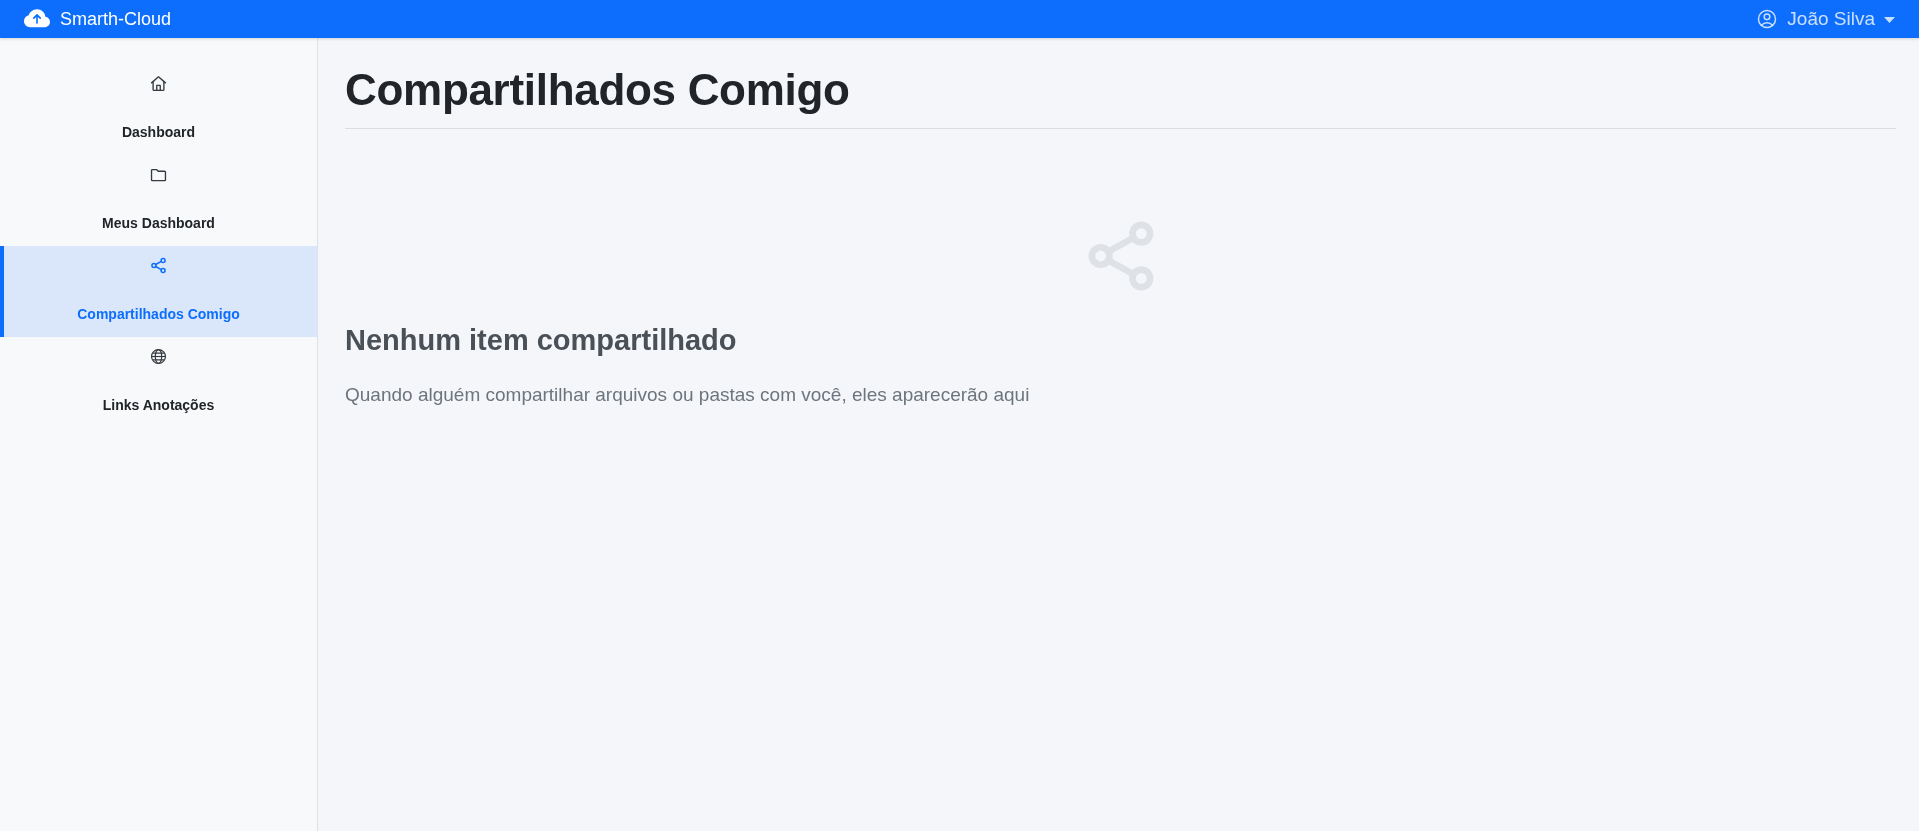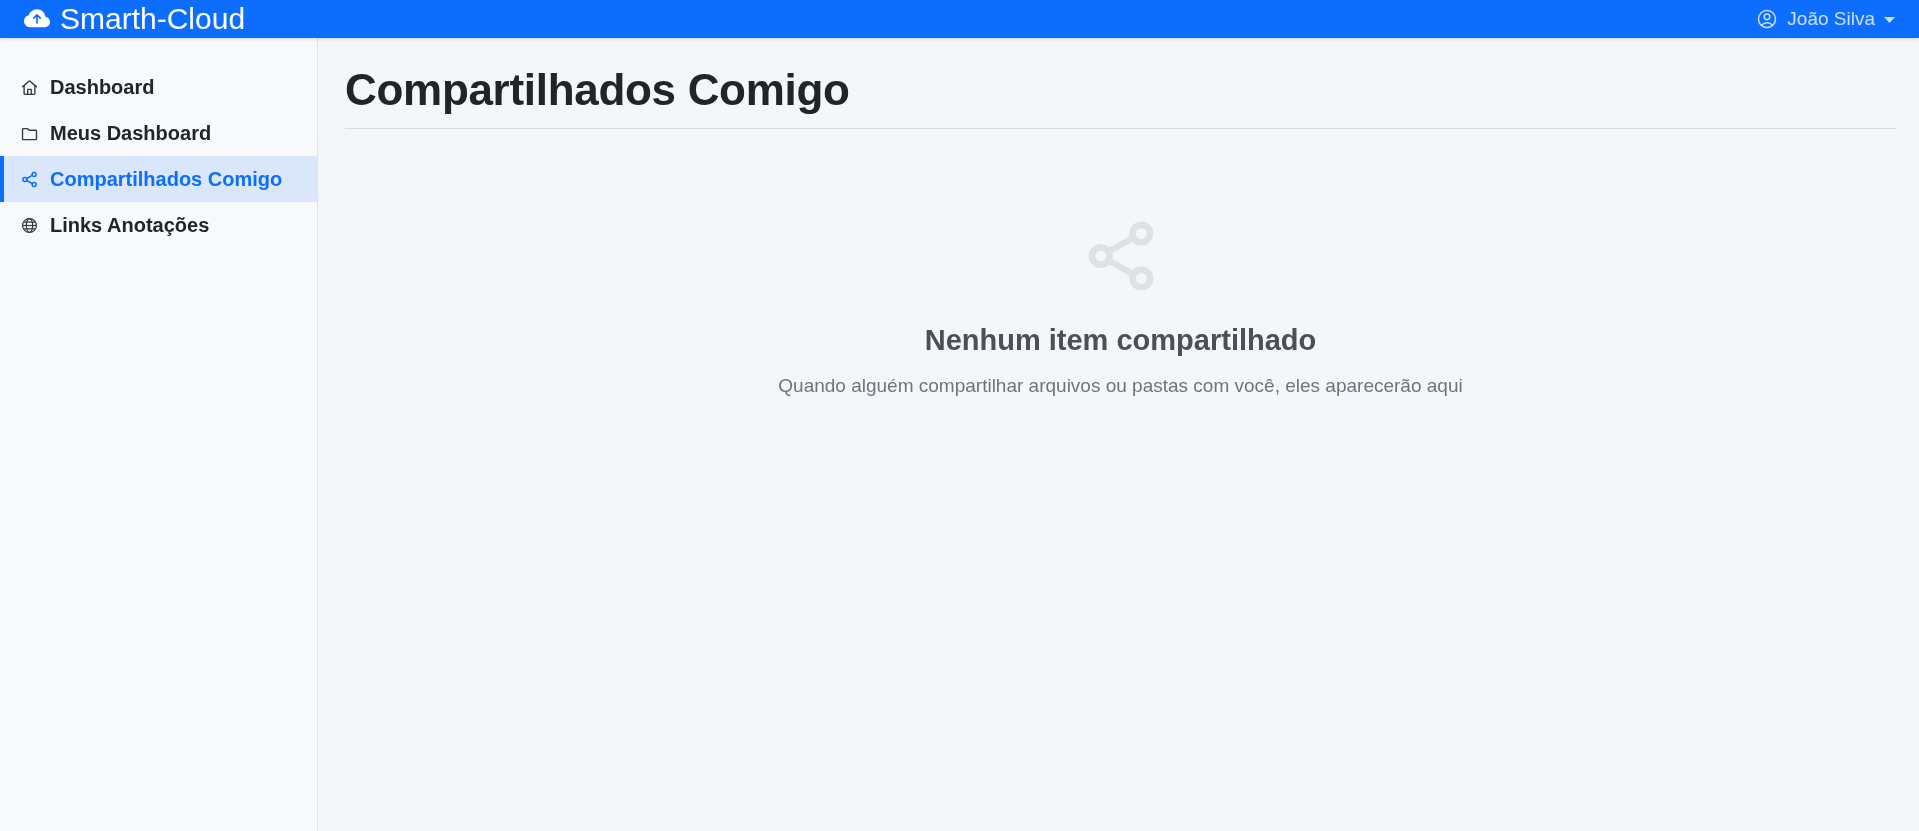--- a/index.html
+++ b/index.html
@@ -25,40 +25,40 @@
   
   .topbar{
     height:38px;width:100%;
     background:var(--navbar-bg);
     color:#fff;
     display:flex;align-items:center;justify-content:space-between;
     padding:0 24px;
     box-shadow:0 1px 3px rgba(0,0,0,.15);
     position:relative;z-index:5;
   }
-  .brand{display:flex;align-items:center;gap:10px;font-size:30px;font-weight:500;cursor:pointer;}
+  .brand{display:flex;align-items:center;gap:10px;font-size:18px;font-weight:500;cursor:pointer;}
   .brand .icon{width:26px;height:26px;color:#fff;}
   .user-menu{display:flex;align-items:center;gap:9px;color:rgba(255,255,255,.78);font-size:19px;cursor:pointer;}
   .user-menu .icon.person{width:22px;height:22px;}
   .user-menu .icon.caret{width:11px;height:8px;margin-top:2px;}
 
   
   .layout{display:flex;height:793px;}
   .sidebar{
     width:318px;flex:0 0 318px;
     background:var(--sidebar-bg);
     border-right:1px solid var(--border);
     padding-top:26px;
   }
   .side-item{
-    display:flex;align-items:center;gap:11px;
+    display:flex;align-items:center;gap:26px;
     padding:10px 20px 10px 16px;
     border-left:4px solid transparent;
-    font-size:20px;font-weight:600;line-height:26px;
-    color:#212529;cursor:pointer;
+    font-size:14px;font-weight:600;line-height:26px;
+    color:#212529;cursor:pointer;flex-direction:column;
   }
   .side-item .icon{width:19px;height:19px;flex:0 0 19px;color:#343a40;}
   .side-item.active{
     background:var(--active-item-bg);
     border-left-color:var(--accent);
     color:var(--accent);
   }
   .side-item.active .icon{color:var(--accent);}
 
   
@@ -68,32 +68,32 @@
     overflow:hidden;
   }
   .page-title{
     font-size:44px;font-weight:600;line-height:52px;
     color:#212529;letter-spacing:-.3px;
   }
   .content-divider{
     border:none;border-top:1px solid #d9dce1;
     margin:12px 0 0 0;
   }
-  .empty-state{text-align:center;padding-top:85px;}
+  .empty-state{padding-top:85px;}
   .empty-state .icon{
     width:84px;height:84px;margin:0 auto;
     color:var(--empty-icon);
   }
   .empty-title{
     margin-top:26px;
     font-size:29px;font-weight:600;
     color:var(--empty-title-color);
   }
   .empty-subtitle{
-    margin-top:18px;
+    margin-top:27px;
     font-size:19px;
     color:var(--empty-subtitle-color);
   }
 </style>
 </head>
 <body>
 
 <header class="topbar">
   <div class="brand">
     <span class="icon">

